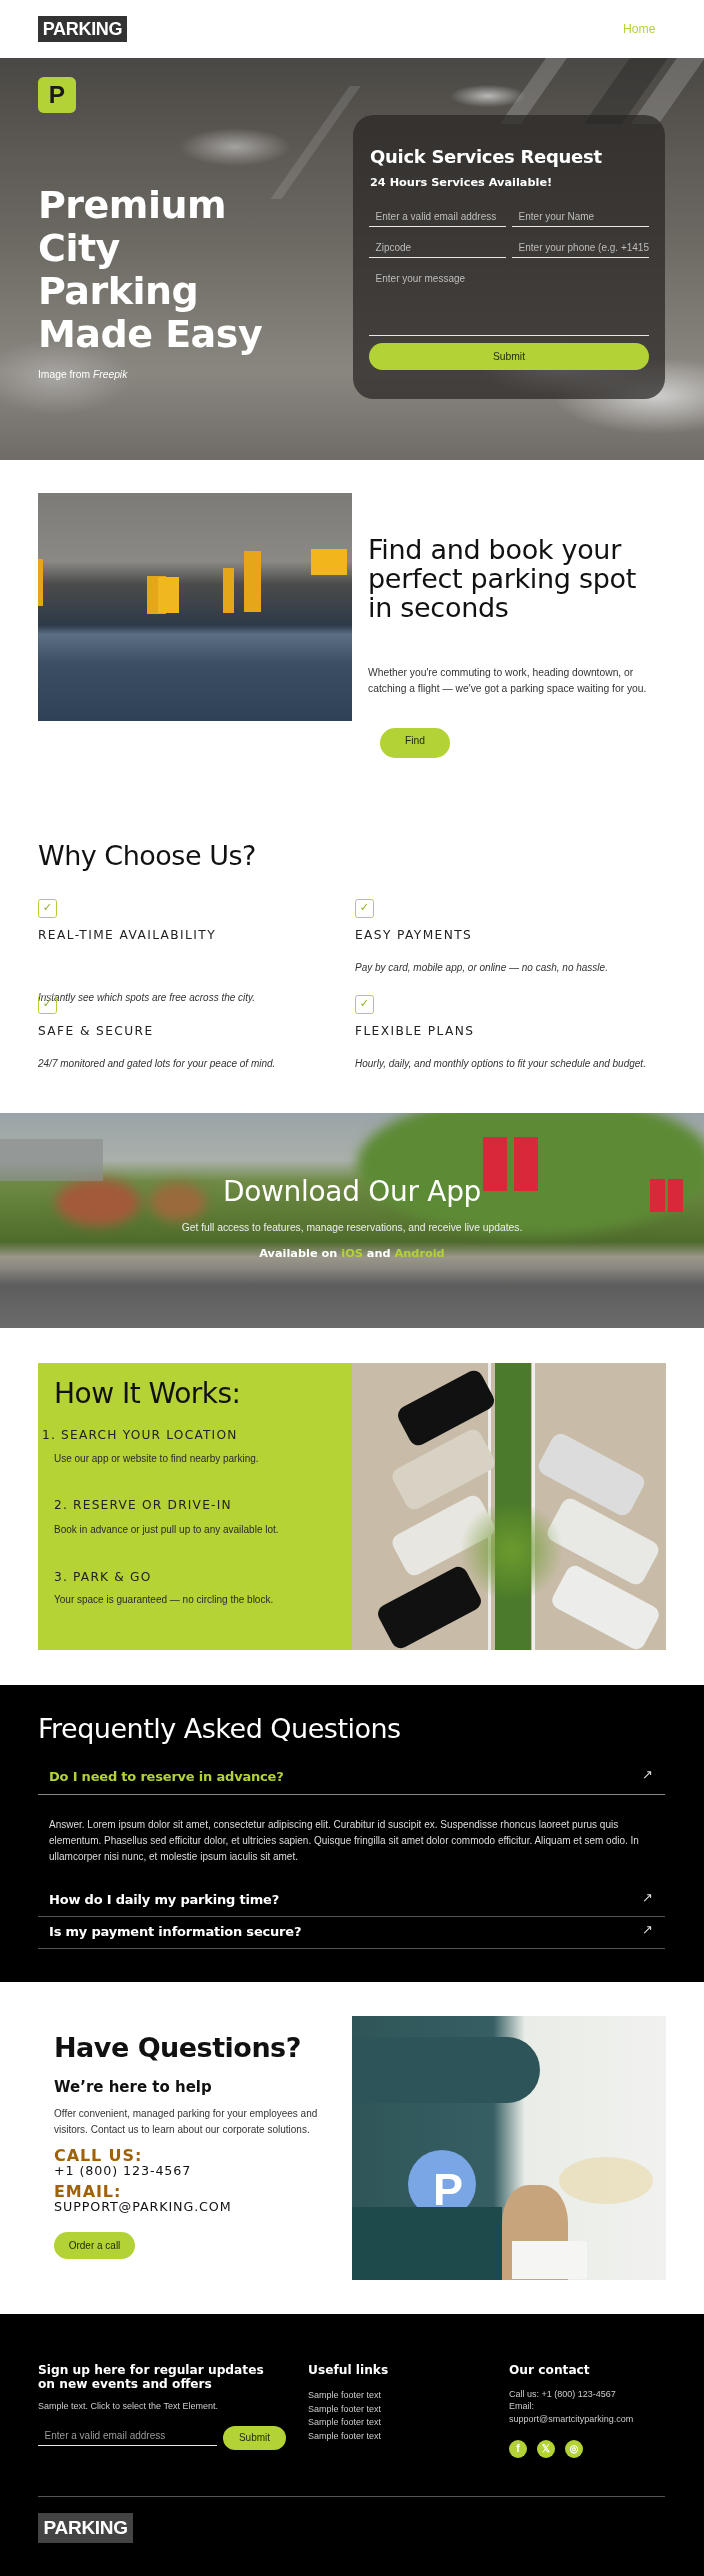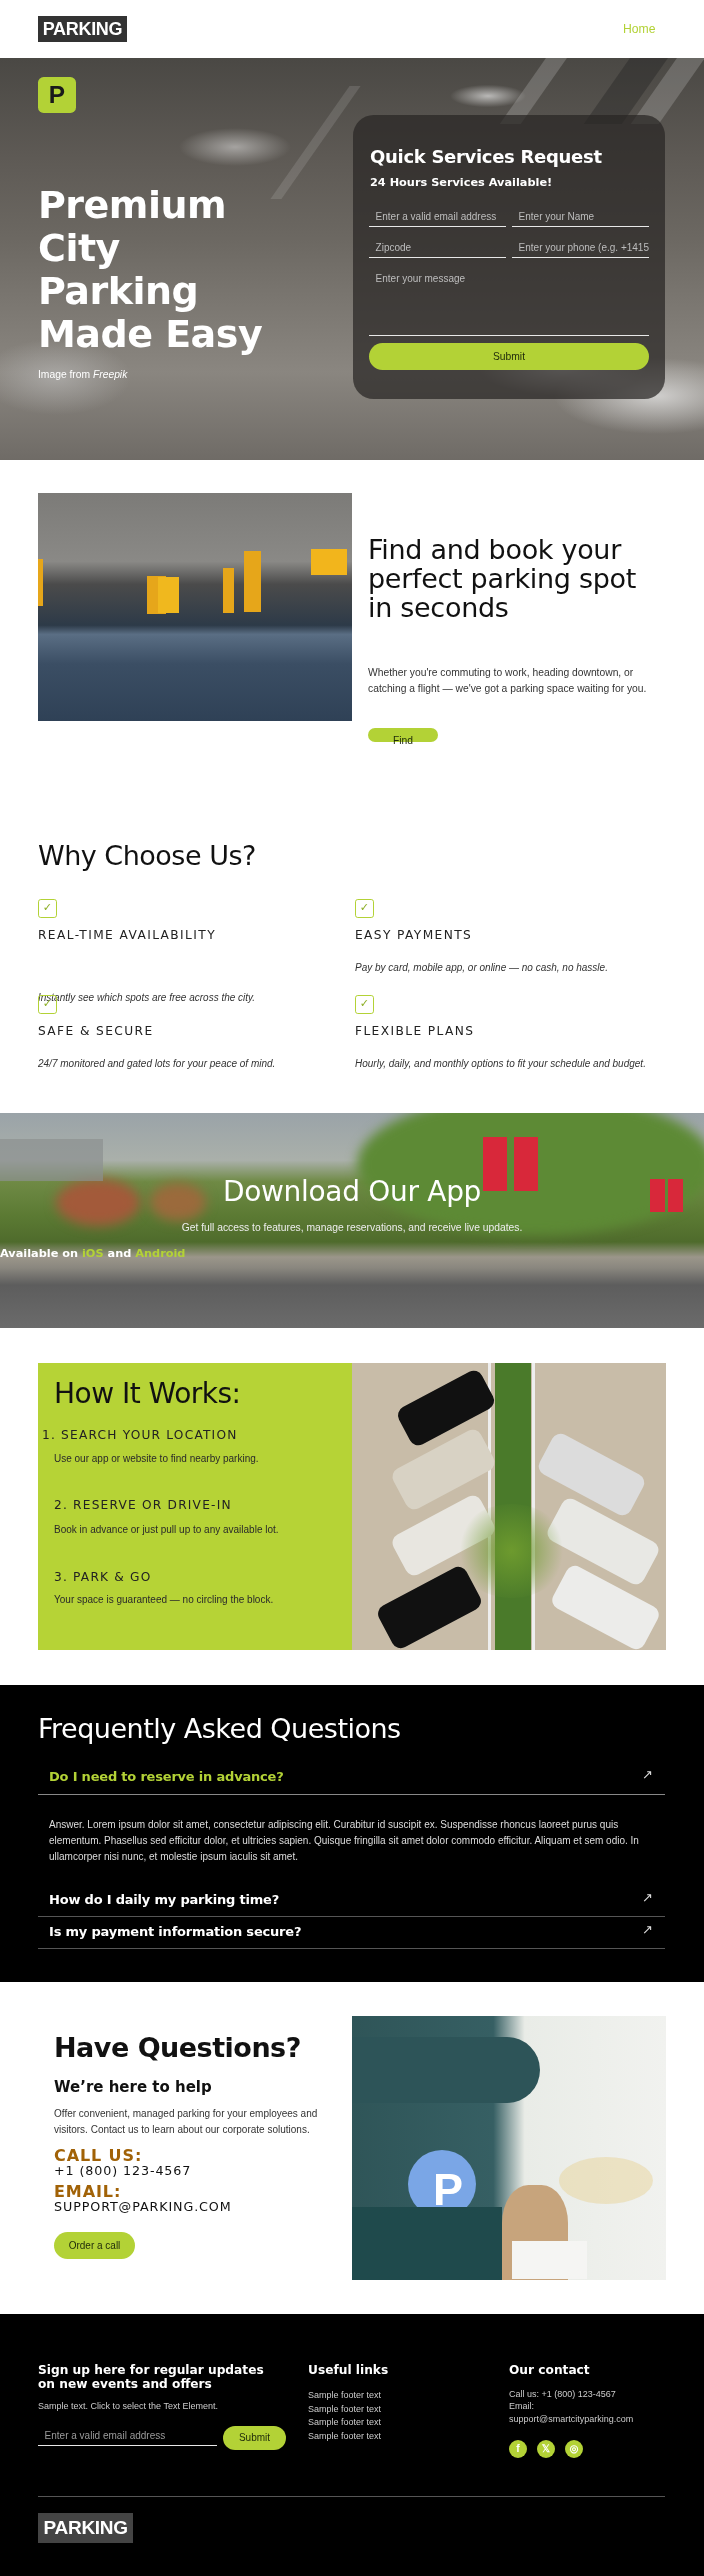--- a/index.html
+++ b/index.html
@@ -35,21 +35,21 @@
 .why-title{left:38px;top:840px;font-size:27px;font-weight:400;color:#111;letter-spacing:-0.5px}
 .check{position:absolute;width:19px;height:19px;border:1.9px solid #b3d236;border-radius:2.8px;color:#8fb02a;font-size:11.3px;line-height:15px;text-align:center;font-weight:700}
 .feat-title{position:absolute;font-size:12.2px;letter-spacing:1.4px;color:#222}
 .feat-desc{position:absolute;font-family:"Liberation Sans",sans-serif;font-style:italic;font-size:10px;color:#333}
 .app-band{left:0;top:1113px;width:704px;height:215px;overflow:hidden;
  background:
   linear-gradient(180deg,#9aa3a8 0%,#aab0aa 22%,#6f8a45 32%,#5b7a33 48%,#4f6b2c 60%,#9b968a 67%,#8a877f 72%,#5d5d5d 80%,#6b6b6b 100%)}
 .app-band .tree{position:absolute;border-radius:50%;background:#4e7a2c;filter:blur(5.6px)}
 .app-title{left:0;top:1175px;width:704px;text-align:center;color:#fff;font-size:28px;font-weight:400;letter-spacing:-0.3px}
 .app-desc{left:0;top:1222px;width:704px;text-align:center;color:#eee;font-family:"Liberation Sans",sans-serif;font-size:10.3px}
-.app-avail{left:0;top:1247px;width:704px;text-align:left;color:#fff;font-weight:700;font-size:11.3px}
+.app-avail{left:0;top:1247px;width:704px;text-align:center;color:#fff;font-weight:700;font-size:11.3px}
 .app-avail .lime{color:#b3d236}
 .how-box{left:38px;top:1363px;width:314px;height:287px;background:#b6d336}
 .how-title{left:54px;top:1377px;font-size:28px;font-weight:400;color:#111;letter-spacing:-0.5px}
 .step-title{position:absolute;font-size:12.2px;letter-spacing:1.2px;color:#222}
 .step-desc{position:absolute;font-family:"Liberation Sans",sans-serif;font-size:10px;color:#2a2a2a}
 .img-cars{left:352px;top:1363px;width:314px;height:287px;overflow:hidden;background:#c8bca8}
 .car{position:absolute;border-radius:9.4px;transform:rotate(-28deg)}
 .faq{left:0;top:1685px;width:704px;height:297px;background:#000}
 .faq-title{left:38px;top:1713px;color:#fff;font-size:27px;font-weight:400;letter-spacing:-0.5px}
 .faq-q{position:absolute;left:49px;font-weight:700;font-size:13px;color:#fff;letter-spacing:-0.2px}
@@ -105,21 +105,21 @@
 <div class="abs img-garage">
   <div class="garage-pillar" style="left:109px;top:83px;width:19px;height:38px"></div>
   <div class="garage-pillar" style="left:120px;top:84px;width:20.7px;height:36px;background:#f0b81e"></div>
   <div class="garage-pillar" style="left:185px;top:75px;width:11.3px;height:45px"></div>
   <div class="garage-pillar" style="left:206px;top:58px;width:17px;height:61px"></div>
   <div class="garage-pillar" style="left:273px;top:56px;width:36px;height:26px;background:#f2b51c"></div>
   <div class="garage-pillar" style="left:0;top:66px;width:4.7px;height:47px"></div>
 </div>
 <h2 class="abs find-title">Find and book your perfect parking spot in seconds</h2>
 <p class="abs find-desc">Whether you're commuting to work, heading downtown, or catching a flight — we've got a parking space waiting for you.</p>
-<div class="pill-btn" style="left:368px;top:728px;width:70px;height:14px;line-height:26px">Find</div>
+<div class="pill-btn" style="left:380px;top:728px;width:70px;height:30px;line-height:26px">Find</div>
 
 <h2 class="abs why-title">Why Choose Us?</h2>
 
 <div class="check" style="left:38px;top:899px">✓</div>
 <div class="feat-title" style="left:38px;top:928px">REAL-TIME AVAILABILITY</div>
 <div class="feat-desc" style="left:38px;top:992px">Instantly see which spots are free across the city.</div>
 
 <div class="check" style="left:355px;top:899px">✓</div>
 <div class="feat-title" style="left:355px;top:928px">EASY PAYMENTS</div>
 <div class="feat-desc" style="left:355px;top:962px">Pay by card, mobile app, or online — no cash, no hassle.</div>

